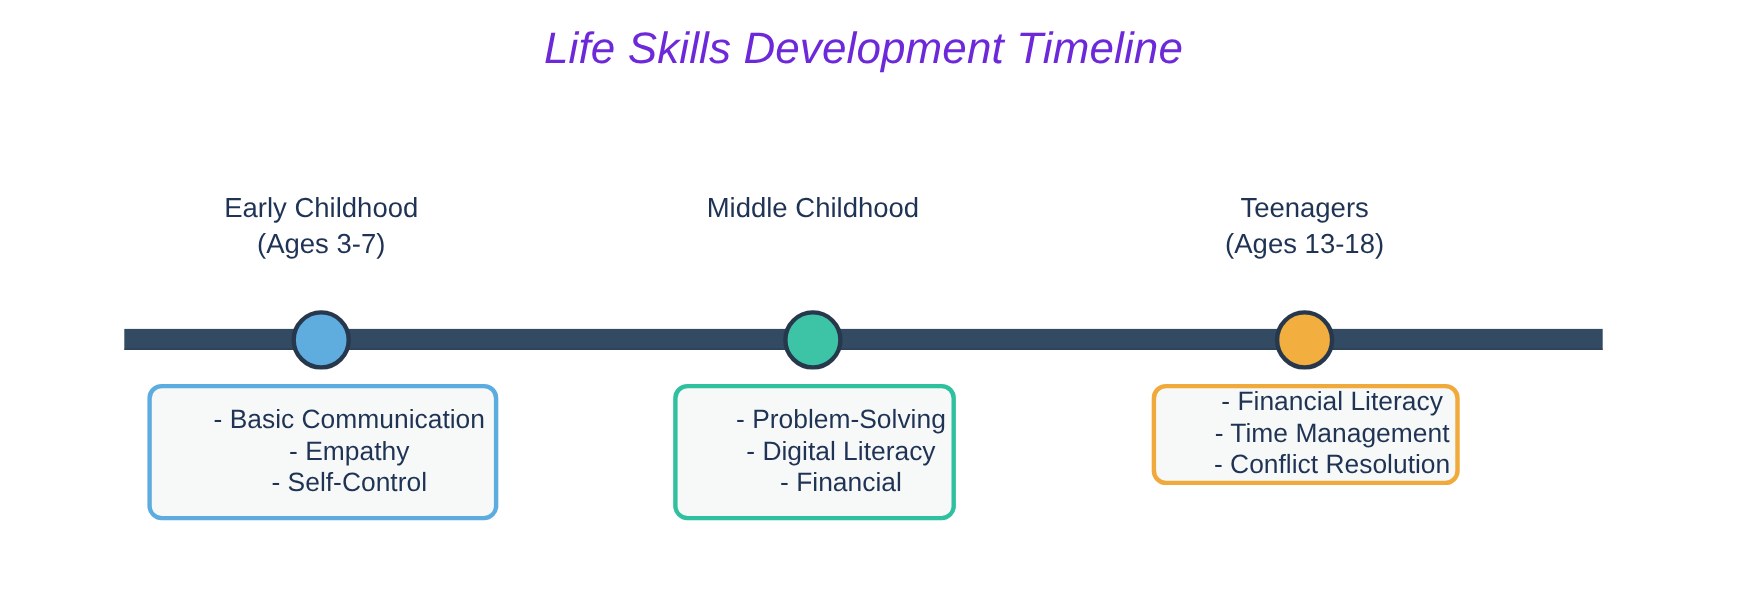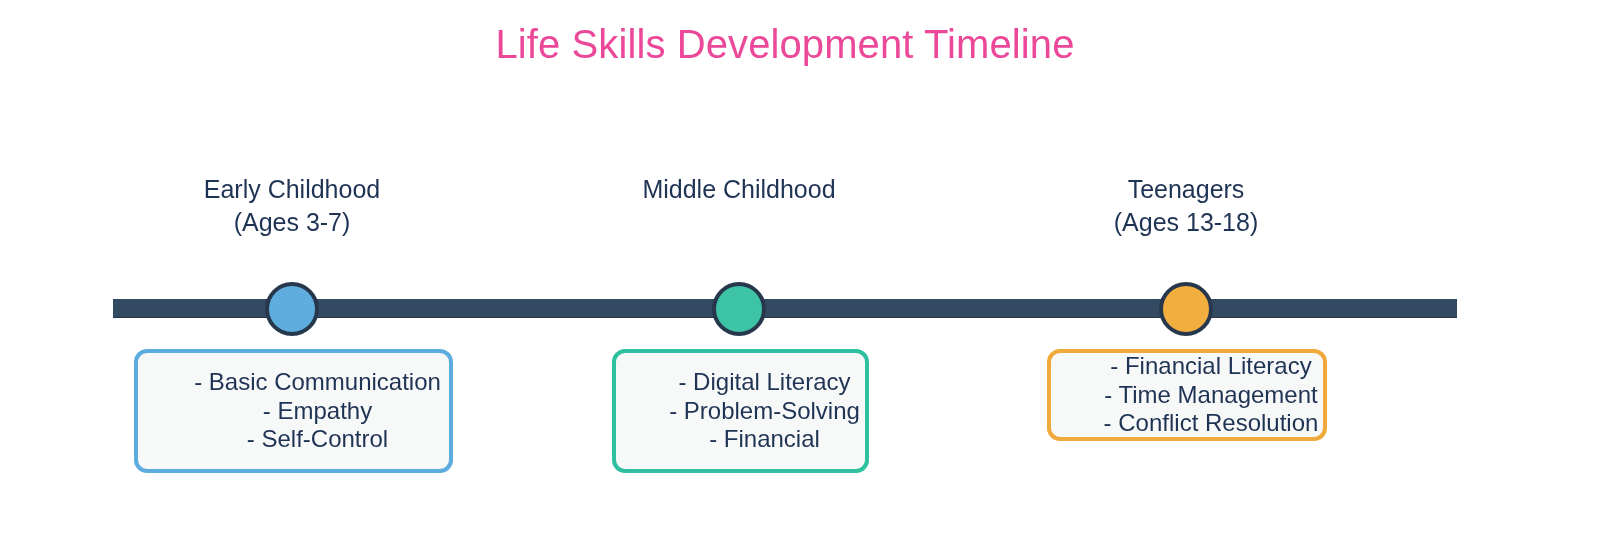--- a/index.html
+++ b/index.html
@@ -24,23 +24,24 @@
   
   #chart-title {
     position: absolute;
     left: 0;
     top: 22px;
     width: 1570px;
     text-align: center;
     font-size: 40px;
     font-weight: 400;
     line-height: 1.1;
-    color: #ec4899;
+    color: #6d28d9;
     letter-spacing: 0.1px;
     white-space: nowrap;
+    font-style: italic;
   }
 
   
   #timeline-bar {
     position: absolute;
     left: 113px;
     top: 299px;
     width: 1344px;
     height: 19px;
     background: #334a63;
@@ -137,22 +138,22 @@
     </div>
   </div>
 
   <div class="stage" id="stage-1">
     <div class="stage-label">
       <span>Middle Childhood</span>
     </div>
     <div class="stage-node" style="background: rgb(61, 196, 167); border-color: rgb(39, 56, 77);"></div>
     <div class="stage-card" style="border-color: rgb(47, 192, 159); background: rgb(247, 248, 248);">
       <div class="stage-card-skills">
+        <span class="skill-line">- Problem-Solving</span>
         <span class="skill-line">- Digital Literacy</span>
-        <span class="skill-line">- Problem-Solving</span>
         <span class="skill-line">- Financial</span>
       </div>
     </div>
   </div>
 
   <div class="stage" id="stage-2">
     <div class="stage-label">
       <span>Teenagers</span>
       <span class="stage-ages">(Ages 13-18)</span>
     </div>

